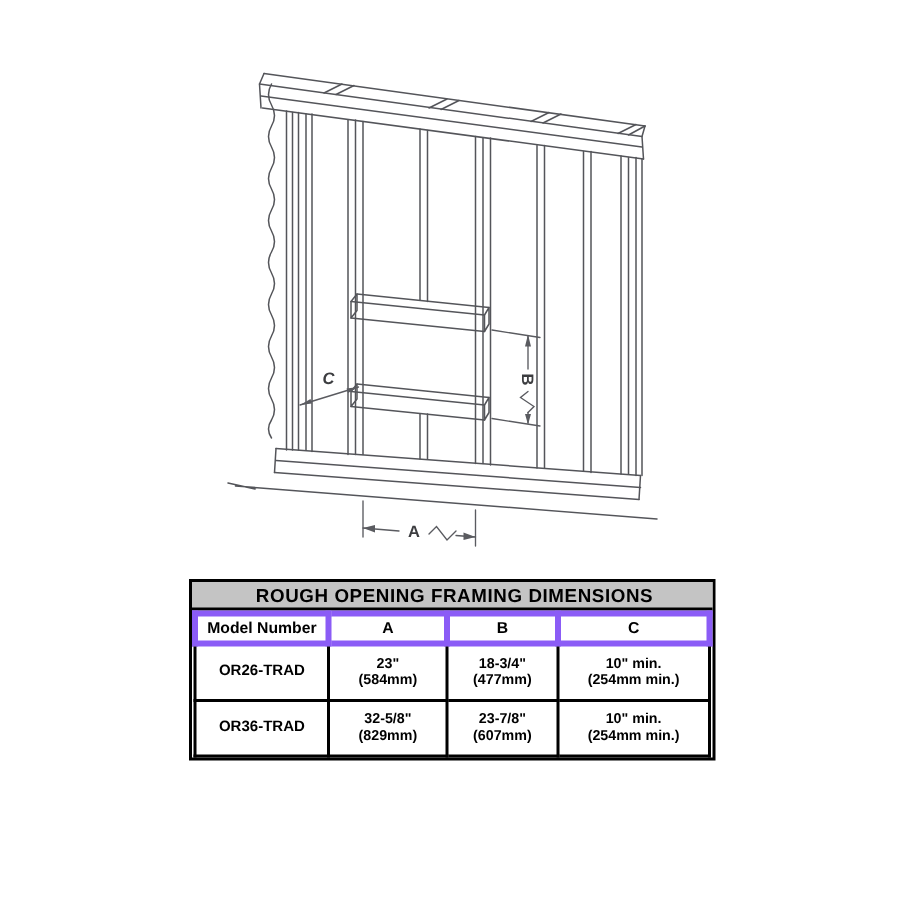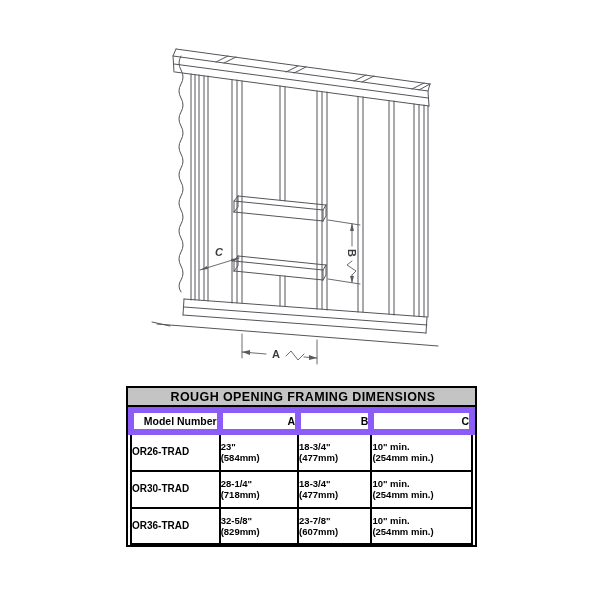--- a/index.html
+++ b/index.html
@@ -7,22 +7,22 @@
           font-family:"Liberation Sans",sans-serif;}
   #framing-svg{position:absolute;left:0;top:0;}
   .draw{stroke:#54555a;stroke-width:1;fill:none;stroke-linecap:round;stroke-linejoin:round;}
   .dim{stroke:#5a5b60;stroke-width:0.9;fill:none;stroke-linecap:round;}
   .arr{fill:#5a5b60;stroke:none;}
   .dimtext{font-family:"Liberation Sans",sans-serif;font-size:11px;font-weight:bold;fill:#3c3d40;}
   .tbl{position:absolute;left:126px;top:386px;width:347px;border:2px solid #000;background:#fff;}
   .tbl-title{background:#c4c4c4;border-bottom:2px solid #000;font-weight:bold;text-align:center;
              font-size:12.5px;letter-spacing:.4px;padding:2px 0 1px 3px;color:#000;}
   .tbl table{border-collapse:collapse;width:100%;table-layout:fixed;}
-  .tbl th{font-size:10.5px;border:6px solid #8b5cf6;padding:2px 0;color:#000;text-align:right;}
-  .tbl td{border:2px solid #000;text-align:left;font-weight:bold;font-size:9.5px;
+  .tbl th{font-size:10.5px;border:4px solid #8b5cf6;padding:2px 0;color:#000;}
+  .tbl td{border:2px solid #000;text-align:center;font-weight:bold;font-size:9.5px;
           line-height:1.2;padding:6px 0;color:#000;}
   .tbl td.model{font-size:10px;vertical-align:middle;}
 </style>
 </head>
 <body>
 
 <div id="canvas">
 
   <svg id="framing-svg" width="600" height="386" viewBox="0 0 600 386" xmlns="http://www.w3.org/2000/svg">
 
@@ -125,35 +125,20 @@
             <td>
               <div>18-3/4"</div>
               <div>(477mm)</div>
             </td>
             <td>
               <div>10" min.</div>
               <div>(254mm min.)</div>
             </td>
           </tr>
           <tr>
-            <td class="model">OR30-TRAD</td>
-            <td>
-              <div>28-1/4"</div>
-              <div>(718mm)</div>
-            </td>
-            <td>
-              <div>18-3/4"</div>
-              <div>(477mm)</div>
-            </td>
-            <td>
-              <div>10" min.</div>
-              <div>(254mm min.)</div>
-            </td>
-          </tr>
-          <tr>
             <td class="model">OR36-TRAD</td>
             <td>
               <div>32-5/8"</div>
               <div>(829mm)</div>
             </td>
             <td>
               <div>23-7/8"</div>
               <div>(607mm)</div>
             </td>
             <td>

